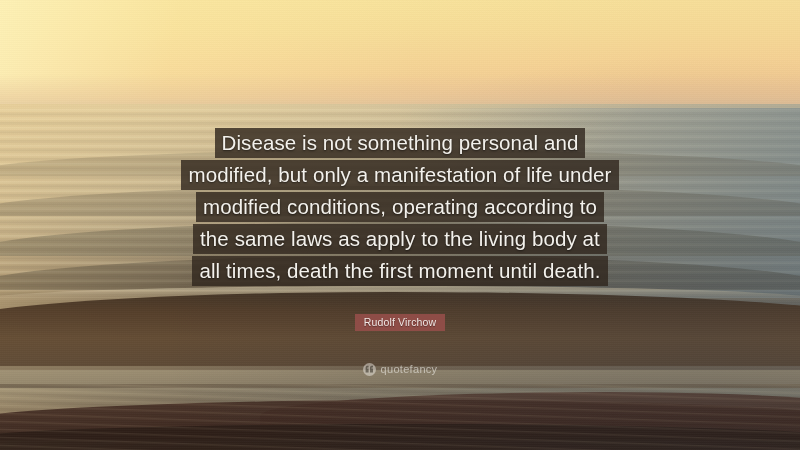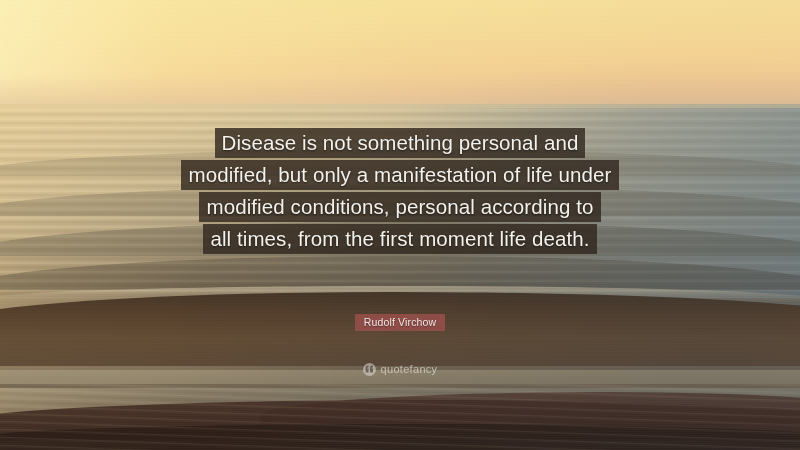--- a/index.html
+++ b/index.html
@@ -311,22 +311,23 @@
     <div class="fg-wave-3"></div>
     <div class="fg-ripple"></div>
 
     <div class="grade"></div>
     <div class="grain"></div>
   </div>
 
   <div class="quote-block">
     <span class="quote-line">Disease is not something personal and</span>
     <span class="quote-line">modified, but only a manifestation of life under</span>
-    <span class="quote-line">modified conditions, personal according to</span>
-    <span class="quote-line">all times, from the first moment life death.</span>
+    <span class="quote-line">modified conditions, operating according to</span>
+    <span class="quote-line">the same laws as apply to the living body at</span>
+    <span class="quote-line">all times, death the first moment until death.</span>
   </div>
 
   <div class="attribution">
     <span>Rudolf Virchow</span>
   </div>
 
   <div class="watermark">
     <span class="wm-logo">
       <svg width="9" height="8" viewBox="0 0 9 8" aria-hidden="true">
         <path d="M0.6 7.4 V2.4 A1.6 1.6 0 0 1 2.2 0.8 H3.6 V2.6 H2.6 A0.6 0.6 0 0 0 2.0 3.2 V3.6 H3.6 V7.4 Z

